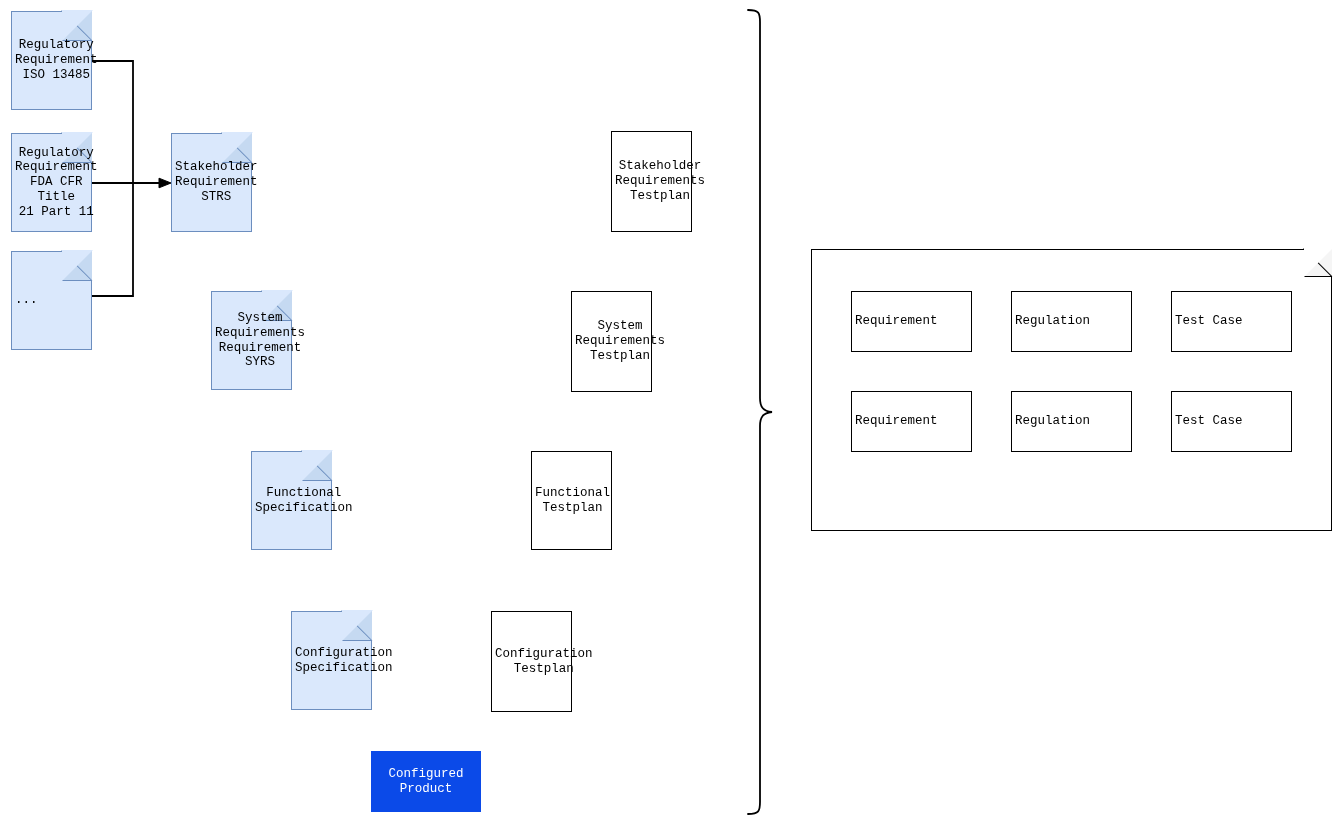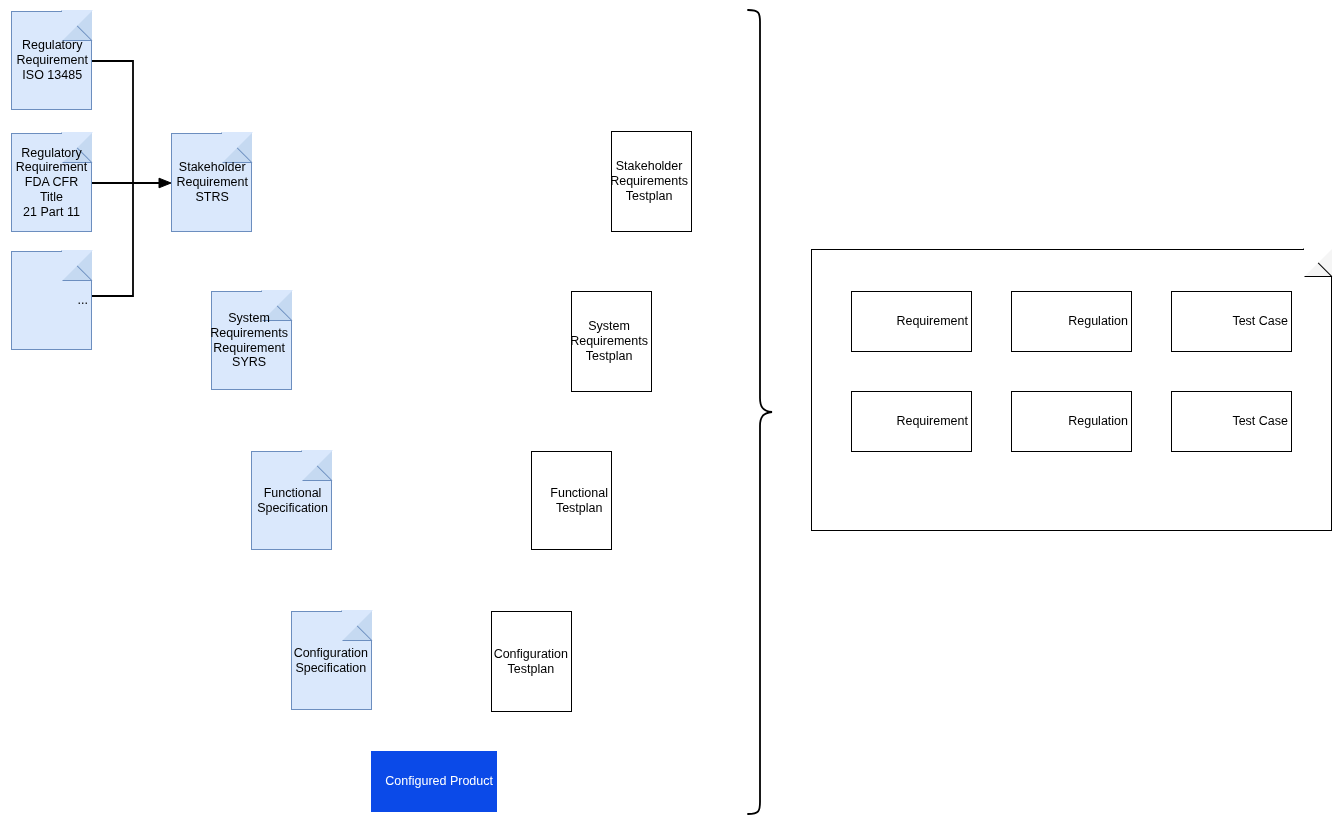--- a/index.html
+++ b/index.html
@@ -18,26 +18,26 @@
     position: absolute;
     left: 0; top: 0;
     width: 1344px;
     height: 824px;
   }
   .node {
     position: absolute;
     box-sizing: border-box;
     display: flex;
     align-items: center;
-    justify-content: flex-end;
+    justify-content: flex-start;
     text-align: center;
     line-height: 1.18;
     color: #000000;
     font-size: 12.5px;
-    font-family: Liberation Sans, sans-serif;
+    font-family: Liberation Mono, monospace;
     white-space: pre-line;
     user-select: none;
   }
   
   .doc-blue {
     background: #dae8fc;
     border: 1px solid #6c8ebf;
   }
   .doc-blue .fold {
     position: absolute;
@@ -229,21 +229,21 @@
   <div class="node box-plain" style="left:531px; top:451px; width:81px; height:99px;">
     <span class="lbl">Functional
 Testplan</span>
   </div>
 
   <div class="node box-plain" style="left:491px; top:611px; width:81px; height:101px;">
     <span class="lbl">Configuration
 Testplan</span>
   </div>
 
-  <div class="node box-solid" style="left:371px; top:751px; width:126px; height:61px;">
+  <div class="node box-solid" style="left:371px; top:751px; width:110px; height:61px;">
     <span class="lbl">Configured Product</span>
   </div>
 
   <div class="container-doc" style="left:811px; top:249px; width:521px; height:282px;">
     <span class="cfold"></span>
   </div>
 
   <div class="node box-plain" style="left:851px; top:291px; width:121px; height:61px;">
     <span class="lbl">Requirement</span>
   </div>

